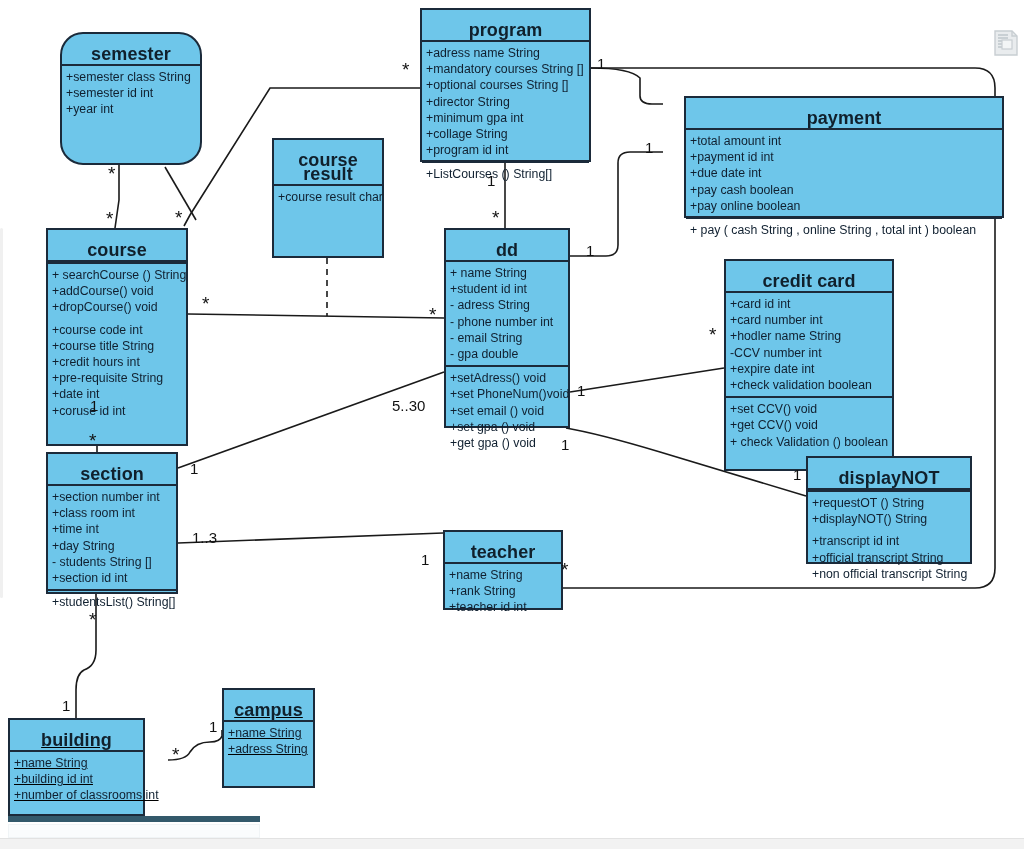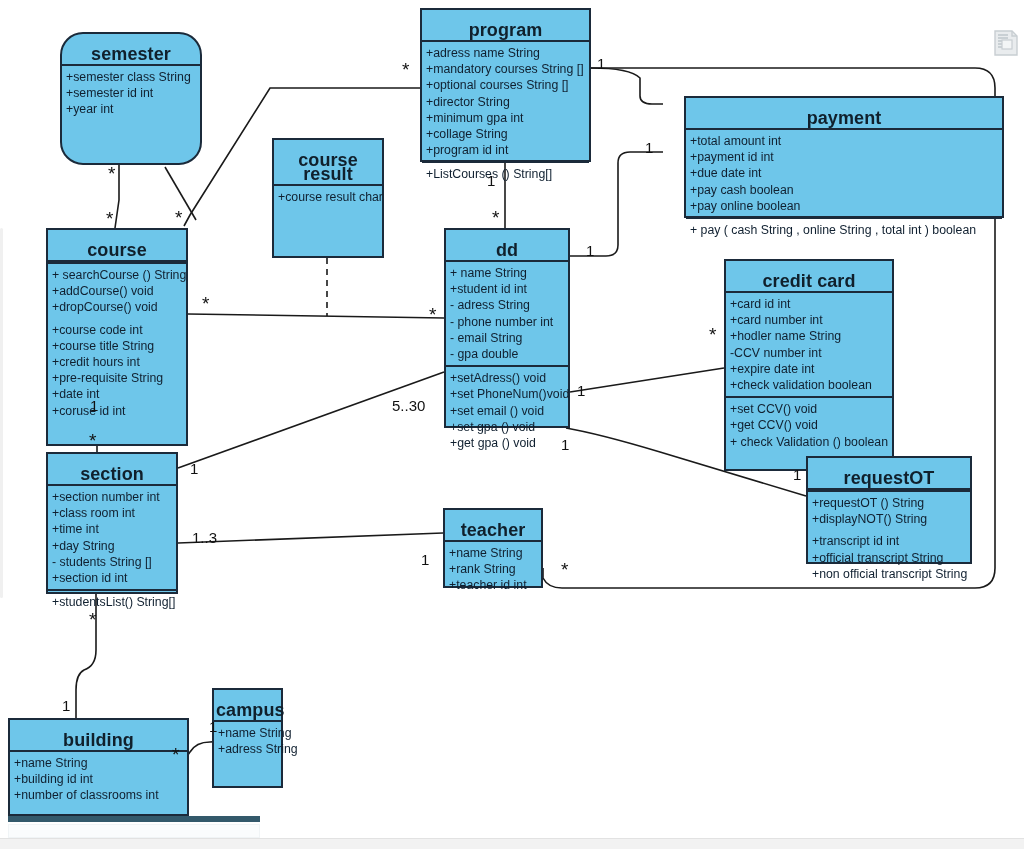--- a/index.html
+++ b/index.html
@@ -250,51 +250,51 @@
       <div class="uml-row">+time  int</div>
       <div class="uml-row">+day String</div>
       <div class="uml-row">- students String []</div>
       <div class="uml-row">+section id int</div>
     </div>
     <div class="uml-compartment sep">
       <div class="uml-row">+studentsList() String[]</div>
     </div>
   </div>
 
-  <div class="uml-class" style="left:443px; top:508px; width:100px; height:80px;">
+  <div class="uml-class" style="left:443px; top:530px; width:120px; height:80px;">
     <div class="uml-title">teacher</div>
     <div class="uml-compartment">
       <div class="uml-row">+name String</div>
       <div class="uml-row">+rank String</div>
       <div class="uml-row">+teacher id int</div>
     </div>
   </div>
 
   <div class="uml-class" style="left:806px; top:456px; width:166px; height:108px;">
-    <div class="uml-title">requestOT</div>
+    <div class="uml-title">displayNOT</div>
     <div class="uml-compartment sep">
       <div class="uml-row">+requestOT () String</div>
       <div class="uml-row">+displayNOT() String</div>
     </div>
     <div class="uml-compartment">
       <div class="uml-row">+transcript id int</div>
       <div class="uml-row">+official transcript String</div>
       <div class="uml-row">+non official transcript String</div>
     </div>
   </div>
 
-  <div class="uml-class" style="left:212px; top:688px; width:71px; height:100px;">
+  <div class="uml-class" style="left:222px; top:688px; width:93px; height:100px;text-decoration:underline;">
     <div class="uml-title">campus</div>
     <div class="uml-compartment">
       <div class="uml-row">+name String</div>
       <div class="uml-row">+adress String</div>
     </div>
   </div>
 
-  <div class="uml-class" style="left:8px; top:718px; width:181px; height:98px;">
+  <div class="uml-class" style="left:8px; top:718px; width:137px; height:98px;text-decoration:underline;">
     <div class="uml-title">building</div>
     <div class="uml-compartment">
       <div class="uml-row">+name String</div>
       <div class="uml-row">+building id int</div>
       <div class="uml-row">+number of classrooms int</div>
     </div>
   </div>
 
   <div class="mult star" style="left:402px; top:63px;">*</div>
   <div class="mult" style="left:597px; top:56px;">1</div>

